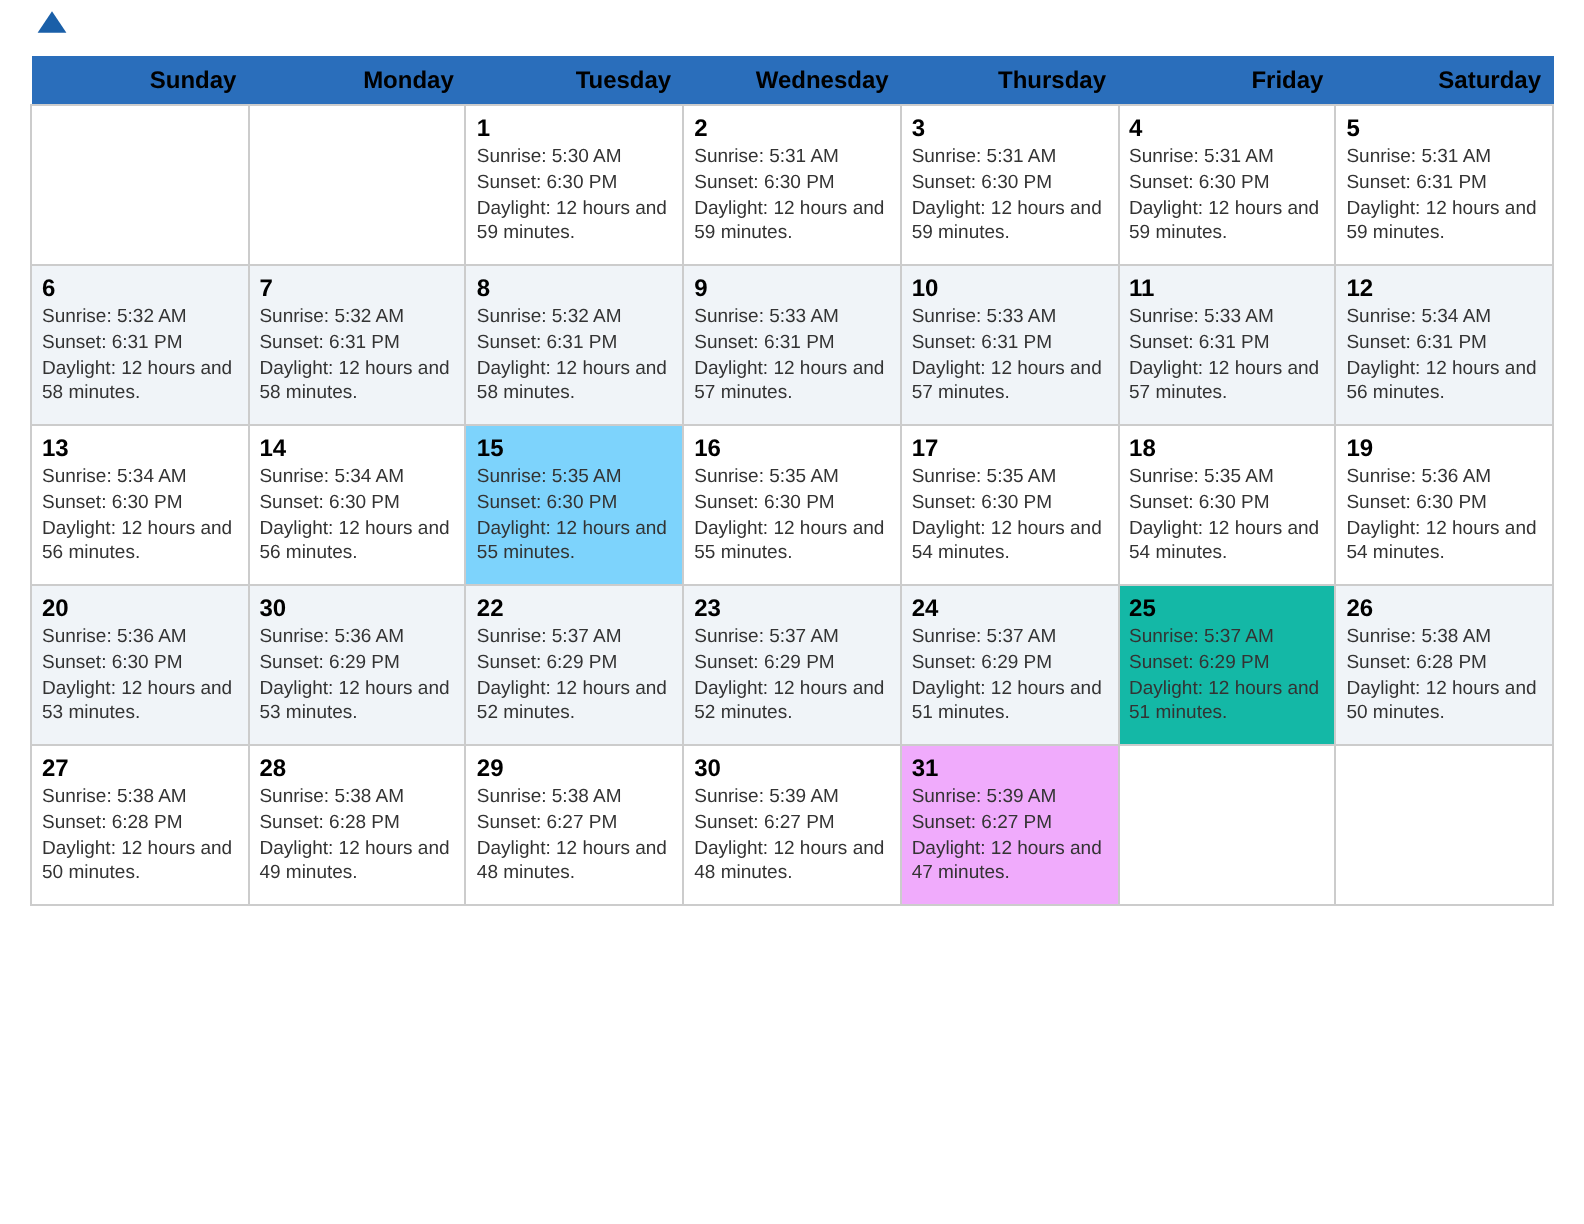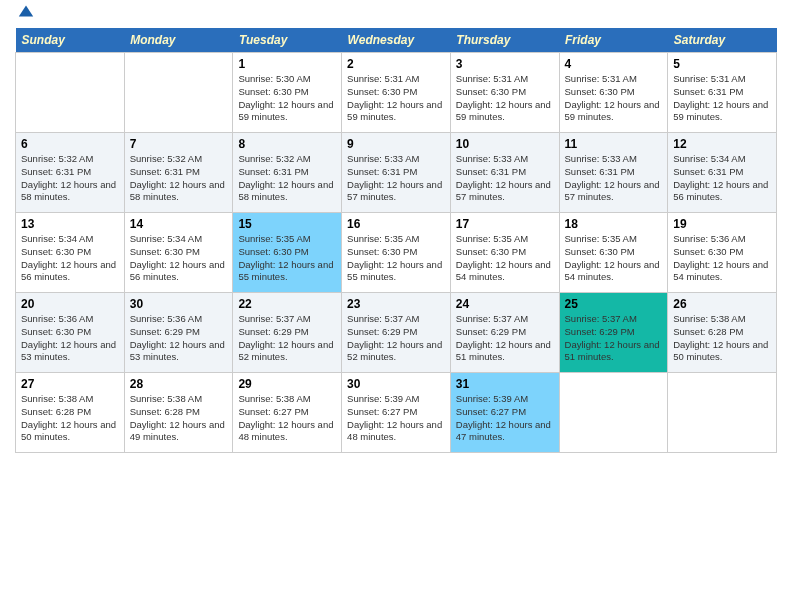--- a/index.html
+++ b/index.html
@@ -54,26 +54,25 @@
       font-size: 14px;
       color: #333;
     }
     .calendar {
       width: 100%;
       border-collapse: collapse;
       font-size: 10.5px;
     }
     .calendar th {
       background-color: #2a6ebb;
-      color: #fef9c3;
-      text-align: left;
+      color: #000000;
+      text-align: right;
       padding: 5px 6px;
       font-size: 12px;
       font-weight: bold;
-      font-style: italic;
     }
     .calendar td {
       border: 1px solid #ccc;
       vertical-align: top;
       padding: 4px 5px;
       width: calc(100% / 7);
       height: 80px;
     }
     .calendar td.empty {
       background: #f9f9f9;
@@ -258,21 +257,21 @@
             <div class="day-info">Sunrise: 5:38 AM<br>Sunset: 6:28 PM<br>Daylight: 12 hours and 49 minutes.</div>
           </td>
           <td style="background-color: rgb(255, 255, 255);">
             <span class="day-number">29</span>
             <div class="day-info">Sunrise: 5:38 AM<br>Sunset: 6:27 PM<br>Daylight: 12 hours and 48 minutes.</div>
           </td>
           <td style="background-color: rgb(255, 255, 255);">
             <span class="day-number">30</span>
             <div class="day-info">Sunrise: 5:39 AM<br>Sunset: 6:27 PM<br>Daylight: 12 hours and 48 minutes.</div>
           </td>
-          <td style="background-color: #7dd3fc;">
+          <td style="background-color: #f0abfc;">
             <span class="day-number">31</span>
             <div class="day-info">Sunrise: 5:39 AM<br>Sunset: 6:27 PM<br>Daylight: 12 hours and 47 minutes.</div>
           </td>
           <td class="empty" style="background-color: rgb(255, 255, 255);"></td>
           <td class="empty" style="background-color: rgb(255, 255, 255);"></td>
         </tr>
       </tbody>
   </table>
 </div>
 

